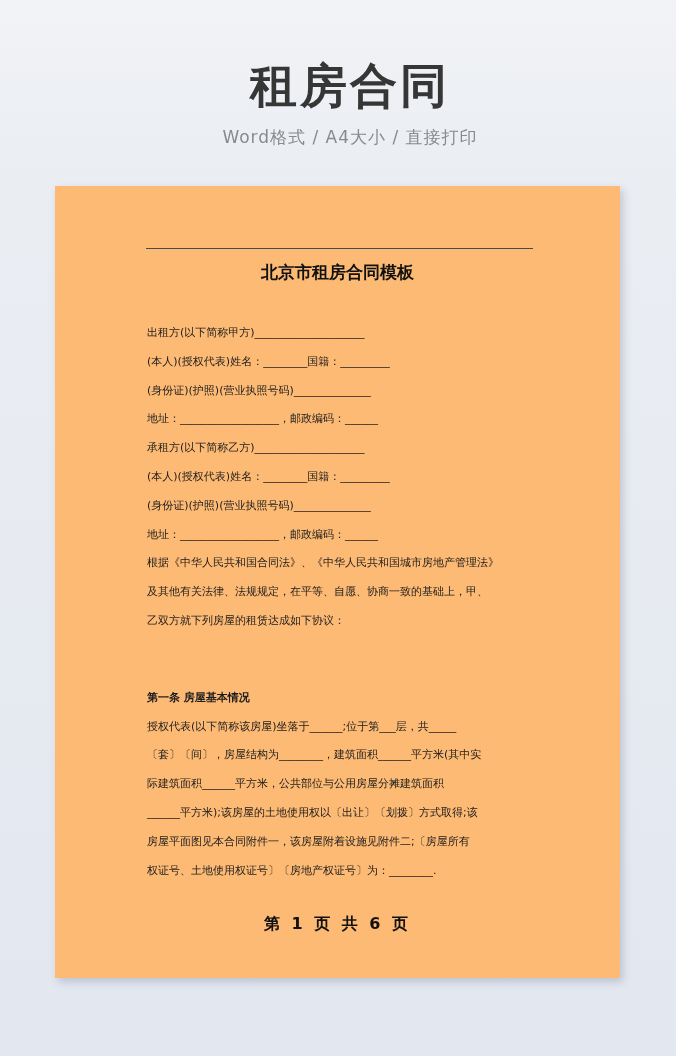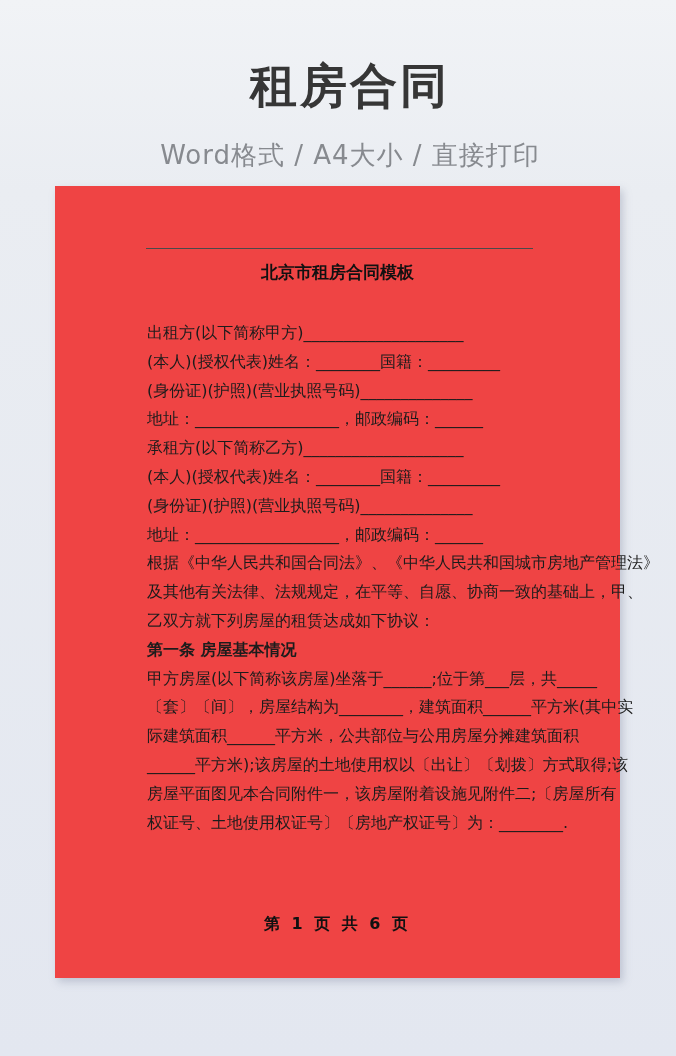--- a/index.html
+++ b/index.html
@@ -24,34 +24,34 @@
   }
   .banner-title {
     margin-top: 60px;
     font-size: 47px;
     font-weight: bold;
     color: #363636;
     letter-spacing: 3px;
     line-height: 1.1;
   }
   .banner-subtitle {
-    margin-top: 26px;
-    font-size: 26px;
+    margin-top: 14px;
+    font-size: 17px;
     color: #878a8f;
     letter-spacing: 1px;
   }
 
   
   .page {
     position: absolute;
     left: 55px;
     top: 186px;
     width: 565px;
     height: 792px;
-    background: #ef4444;
+    background: #fdba74;
     box-shadow: 3px 4px 8px rgba(120, 130, 155, 0.35);
   }
   .rule {
     position: absolute;
     left: 91px;
     top: 62px;
     width: 387px;
     height: 0;
     border-top: 1px solid #4a4a4a;
   }
@@ -67,27 +67,28 @@
   }
   .doc-body {
     position: absolute;
     top: 133px;
     left: 92px;
     width: 392px;
   }
   .doc-line {
     height: 28.8px;
     line-height: 28.8px;
-    font-size: 16px;
+    font-size: 11px;
     color: #1c1c1c;
     white-space: nowrap;
     overflow: visible;
   }
   .doc-line.bold {
     font-weight: bold;
+    margin-top: 48px;
   }
   .doc-footer {
     position: absolute;
     top: 728px;
     left: 0;
     width: 100%;
     text-align: center;
     font-size: 16px;
     font-weight: bold;
     letter-spacing: 3px;
@@ -112,21 +113,21 @@
     <div class="doc-line">(身份证)(护照)(营业执照号码)______________</div>
     <div class="doc-line">地址：__________________，邮政编码：______</div>
     <div class="doc-line">承租方(以下简称乙方)____________________</div>
     <div class="doc-line">(本人)(授权代表)姓名：________国籍：_________</div>
     <div class="doc-line">(身份证)(护照)(营业执照号码)______________</div>
     <div class="doc-line">地址：__________________，邮政编码：______</div>
     <div class="doc-line">根据《中华人民共和国合同法》、《中华人民共和国城市房地产管理法》</div>
     <div class="doc-line">及其他有关法律、法规规定，在平等、自愿、协商一致的基础上，甲、</div>
     <div class="doc-line">乙双方就下列房屋的租赁达成如下协议：</div>
     <div class="doc-line bold">第一条 房屋基本情况</div>
-    <div class="doc-line">甲方房屋(以下简称该房屋)坐落于______;位于第___层，共_____</div>
+    <div class="doc-line">授权代表(以下简称该房屋)坐落于______;位于第___层，共_____</div>
     <div class="doc-line">〔套〕〔间〕，房屋结构为________，建筑面积______平方米(其中实</div>
     <div class="doc-line">际建筑面积______平方米，公共部位与公用房屋分摊建筑面积</div>
     <div class="doc-line">______平方米);该房屋的土地使用权以〔出让〕〔划拨〕方式取得;该</div>
     <div class="doc-line">房屋平面图见本合同附件一，该房屋附着设施见附件二;〔房屋所有</div>
     <div class="doc-line">权证号、土地使用权证号〕〔房地产权证号〕为：________.</div>
   </div>
 
   <div class="doc-footer">第 1 页 共 6 页</div>
 </div>
 

